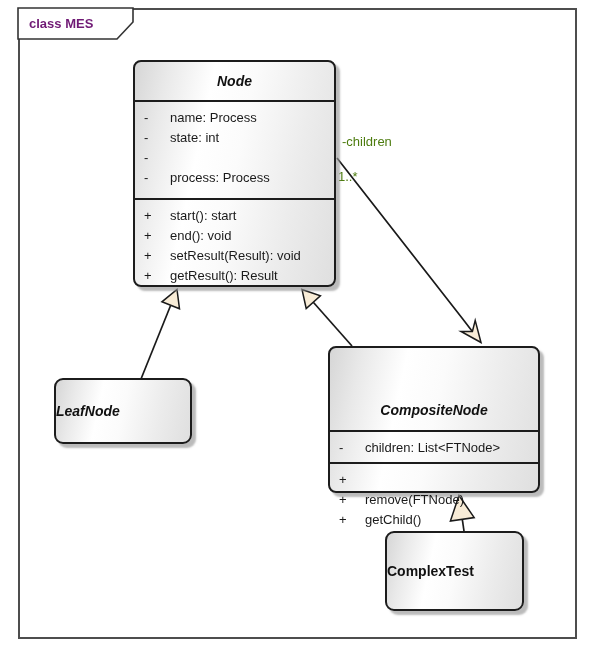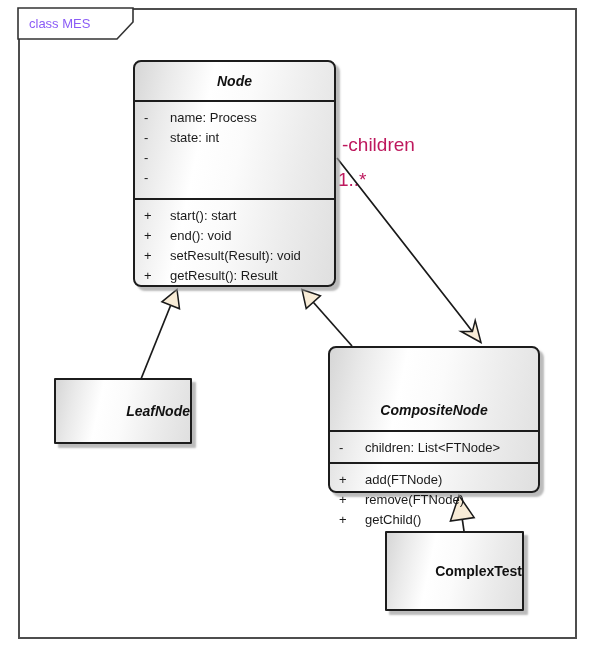--- a/index.html
+++ b/index.html
@@ -17,41 +17,41 @@
     box-sizing: border-box;
     z-index: 0;
   }
   .connector-layer {
     position: absolute; left: 0; top: 0; z-index: 2;
   }
   .frame-label {
     position: absolute;
     left: 18px; top: 8px; width: 110px; height: 29px;
     line-height: 31px; padding-left: 11px;
-    font-size: 13px; font-weight: normal; color: #8b5cf6;
+    font-size: 13px; font-weight: bold; color: #701a75;
     z-index: 3; box-sizing: border-box;
   }
   .edge-label {
     position: absolute;
-    font-size: 19px; color: #be185d;
+    font-size: 13px; color: #4d7c0f;
     z-index: 1; white-space: nowrap;
   }
   .uml-box {
     position: absolute;
     box-sizing: border-box;
     border: 2px solid #1c1c1c;
     border-radius: 8px;
     background: linear-gradient(102deg,
       #d6d6d6 0%, #e9e9e9 14%, #ffffff 33%,
       #fbfbfb 50%, #ececec 75%, #dfdfdf 100%);
     box-shadow: 4px 4px 2px rgba(150,150,150,0.65);
     z-index: 3;
     color: #1a1a1a;
   }
-  .uml-box.simple { border-radius: 1px; display: flex; align-items: center; justify-content: flex-end; }
+  .uml-box.simple { border-radius: 9px; display: flex; align-items: center; justify-content: flex-start; }
   .uml-title {
     display: flex; align-items: center; justify-content: center;
     font-size: 14px; font-weight: bold; font-style: italic;
     color: #111111;
   }
   .uml-title.upright { font-style: normal; }
   .compartment {
     border-top: 2px solid #1c1c1c;
     padding-top: 6px;
     box-sizing: border-box;
@@ -114,20 +114,21 @@
       </div>
       <div class="member">
         <span class="vis">-</span>
         <span class="txt">state: int</span>
       </div>
       <div class="member">
         <span class="vis">-</span>
       </div>
       <div class="member">
         <span class="vis">-</span>
+        <span class="txt">process: Process</span>
       </div>
     </div>
     <div class="compartment meths">
       <div class="member">
         <span class="vis">+</span>
         <span class="txt">start(): start</span>
       </div>
       <div class="member">
         <span class="vis">+</span>
         <span class="txt">end(): void</span>
@@ -151,21 +152,20 @@
     <div class="uml-title">CompositeNode</div>
     <div class="compartment attrs">
       <div class="member">
         <span class="vis">-</span>
         <span class="txt">children: List&lt;FTNode&gt;</span>
       </div>
     </div>
     <div class="compartment meths">
       <div class="member">
         <span class="vis">+</span>
-        <span class="txt">add(FTNode)</span>
       </div>
       <div class="member">
         <span class="vis">+</span>
         <span class="txt">remove(FTNode)</span>
       </div>
       <div class="member">
         <span class="vis">+</span>
         <span class="txt">getChild()</span>
       </div>
     </div>

